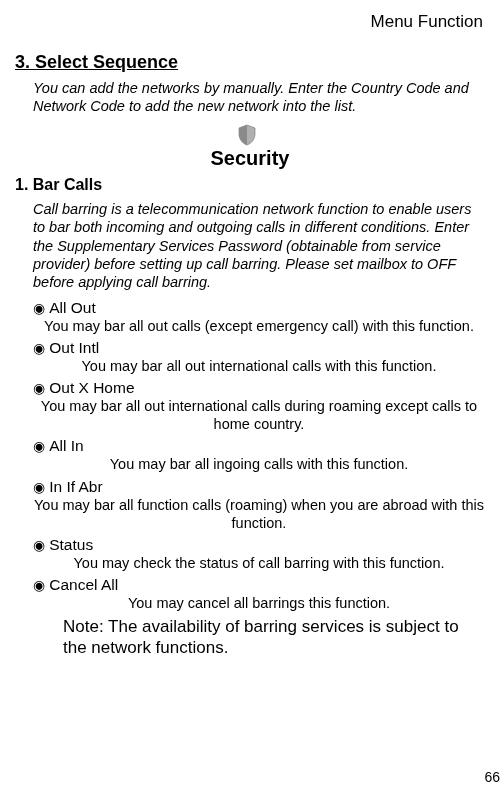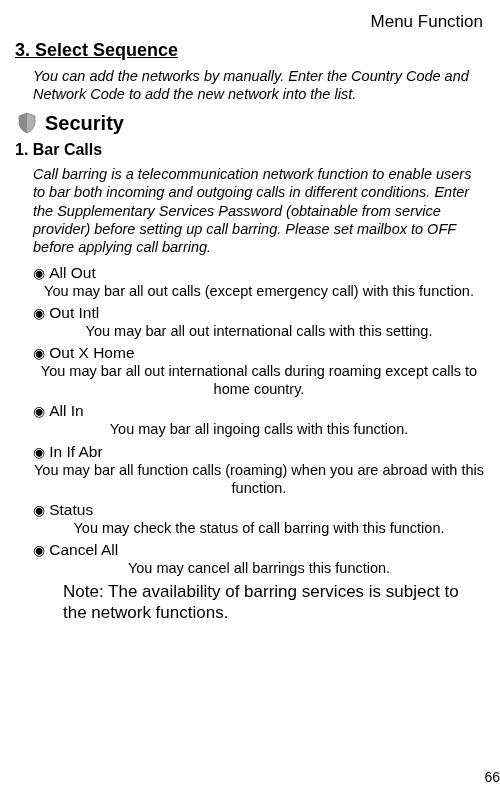--- a/index.html
+++ b/index.html
@@ -12,21 +12,21 @@
       height: 803px;
       font-family: Arial, Helvetica, sans-serif;
       background: #fff;
       color: #000;
       position: relative;
       padding: 12px 15px 0 15px;
     }
     .header-right {
       text-align: right;
       font-size: 17px;
-      margin-bottom: 8px;
+      margin-bottom: 20px;
       padding-right: 2px;
     }
     .h3-title {
       font-size: 18px;
       font-weight: bold;
       margin-bottom: 6px;
       margin-left: 0;
       text-decoration: underline;
     }
     .body-text {
@@ -34,20 +34,21 @@
       line-height: 1.25;
       margin-left: 18px;
       margin-bottom: 8px;
       font-style: italic;
     }
     .section-icon-title {
       display: flex;
       align-items: center;
       margin-top: 2px;
       margin-bottom: 6px;
+      flex-direction: column;
     }
     .shield-icon {
       width: 24px;
       height: 24px;
       margin-right: 6px;
     }
     .section-title {
       font-size: 20px;
       font-weight: bold;
     }
@@ -114,21 +115,21 @@
 <div class="item-title">
   <span class="bullet">◉</span>
   <span>All Out</span>
 </div>
 <div class="item-desc">You may bar all out calls (except emergency call) with this function.</div>
 
 <div class="item-title">
   <span class="bullet">◉</span>
   <span>Out Intl</span>
 </div>
-<div class="item-desc">You may bar all out international calls with this setting.</div>
+<div class="item-desc">You may bar all out international calls with this function.</div>
 
 <div class="item-title">
   <span class="bullet">◉</span>
   <span>Out X Home</span>
 </div>
 <div class="item-desc">You may bar all out international calls during roaming except calls to home country.</div>
 
 <div class="item-title">
   <span class="bullet">◉</span>
   <span>All In</span>

